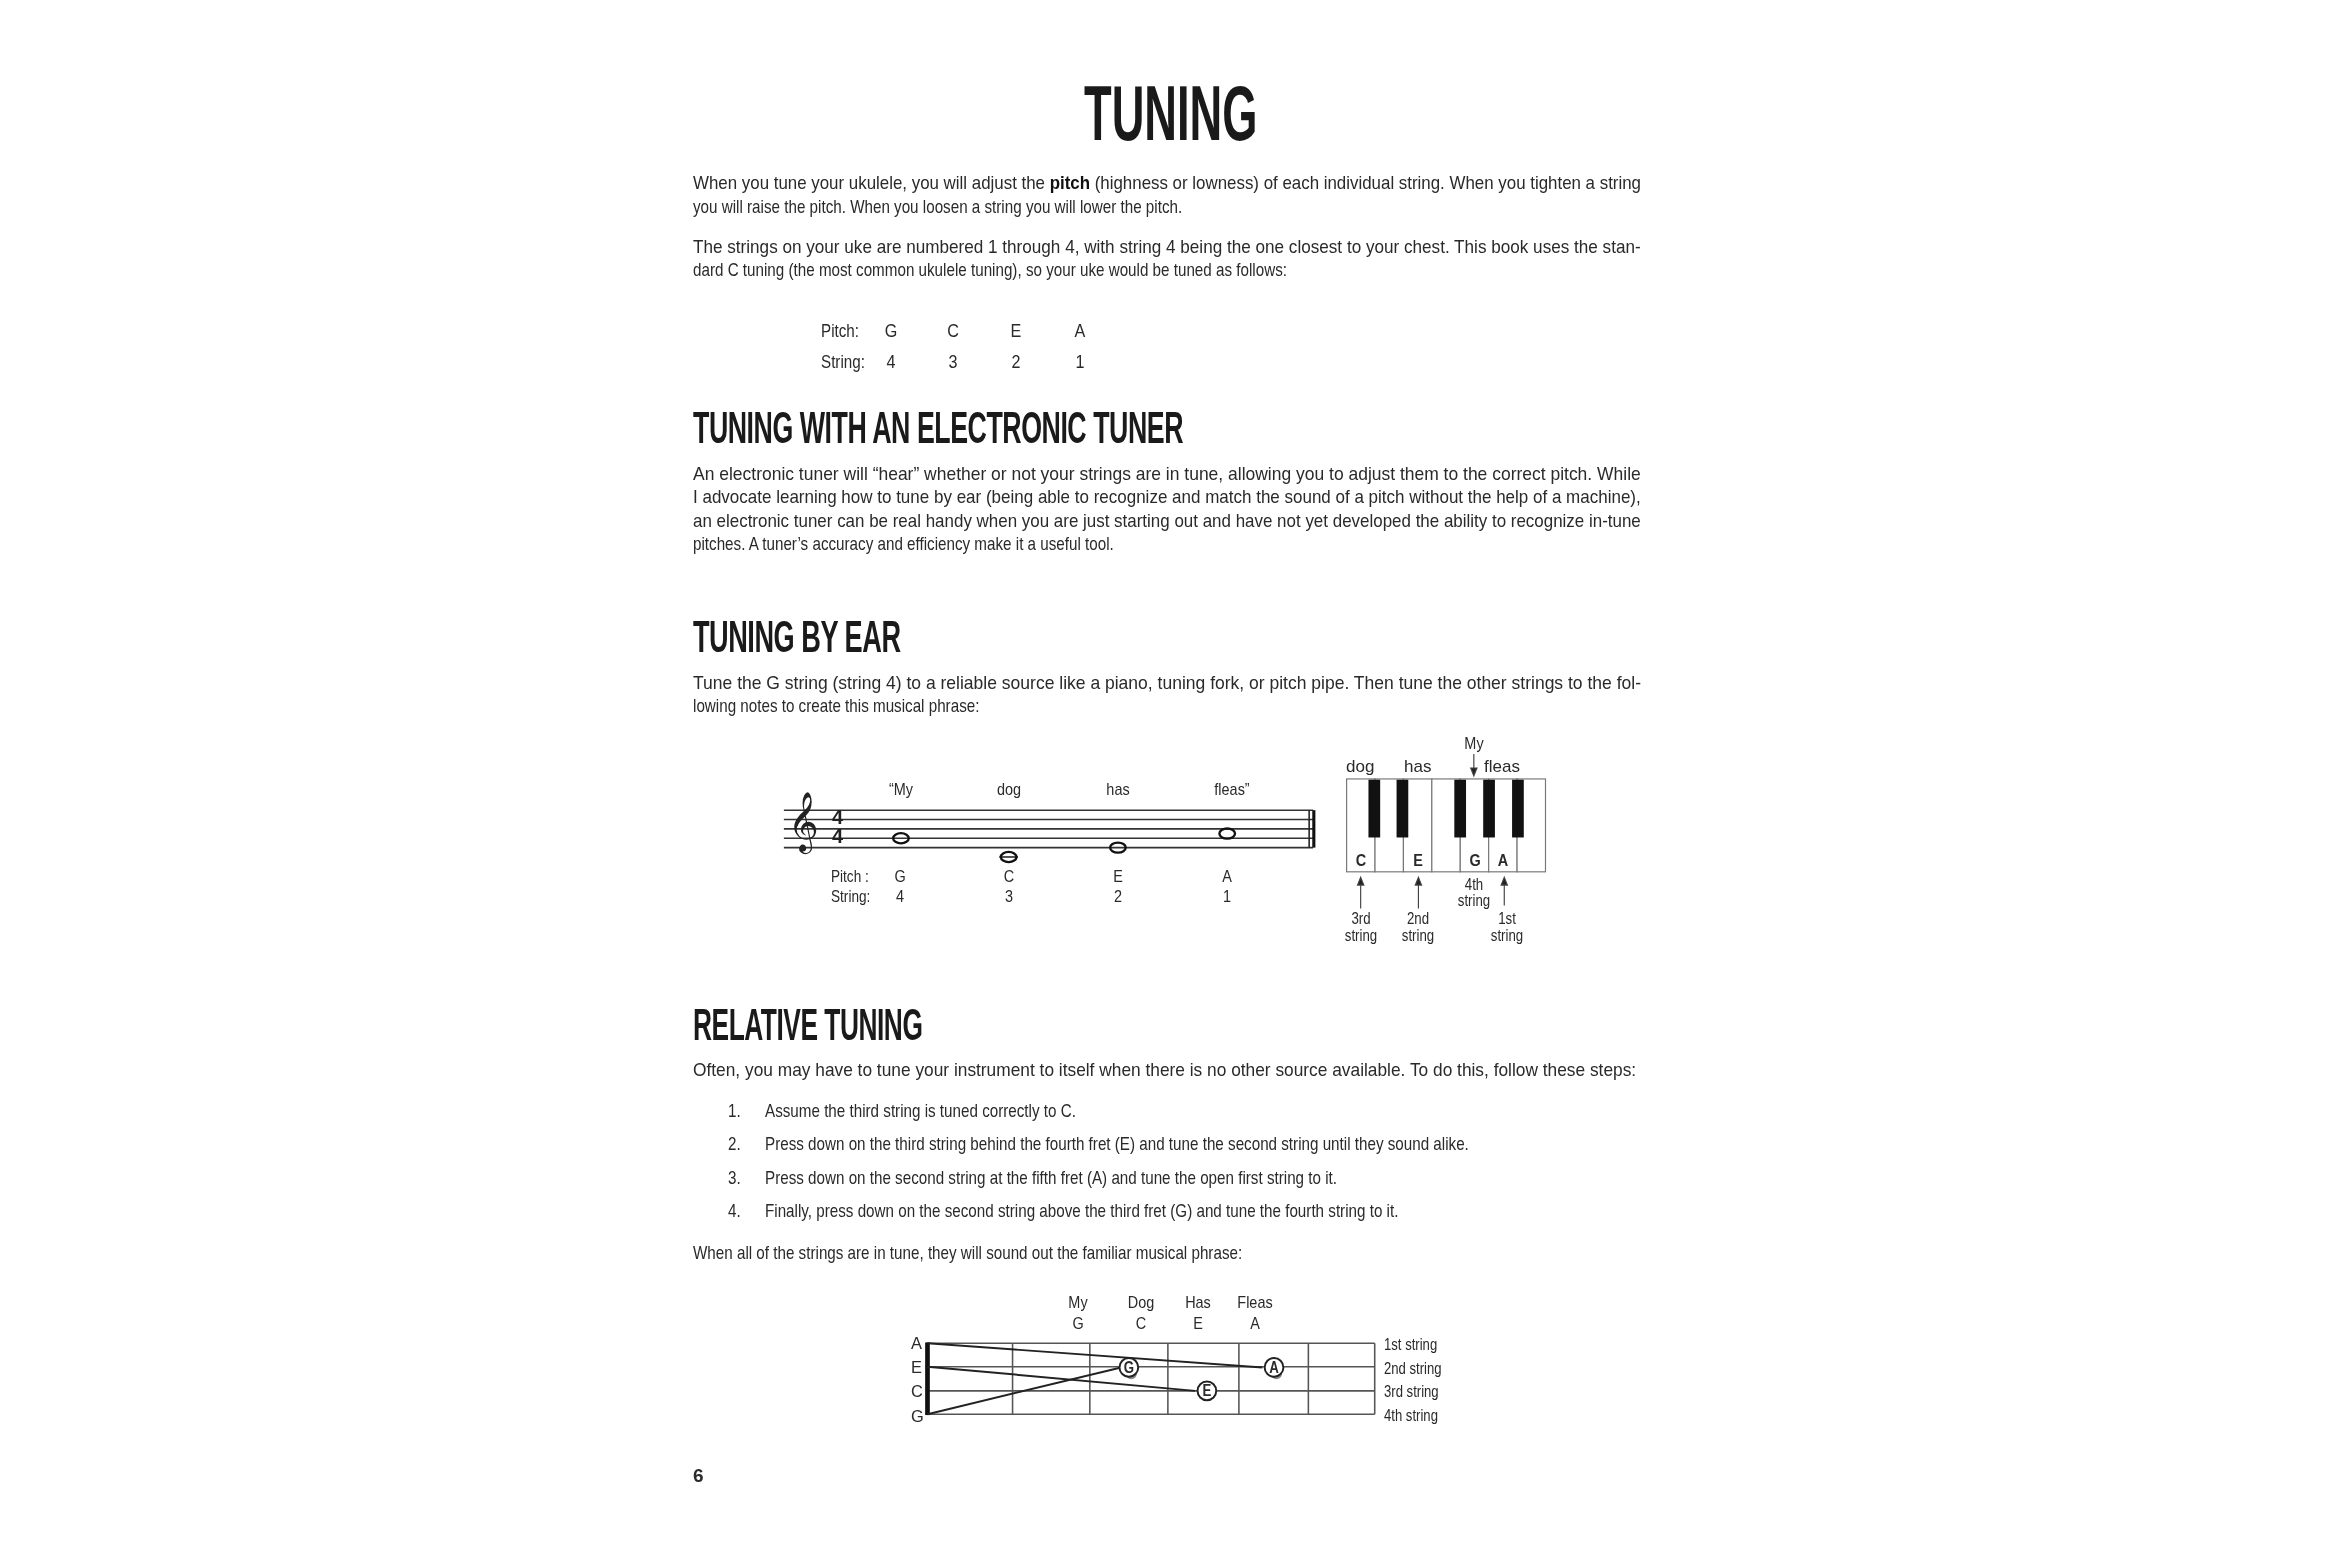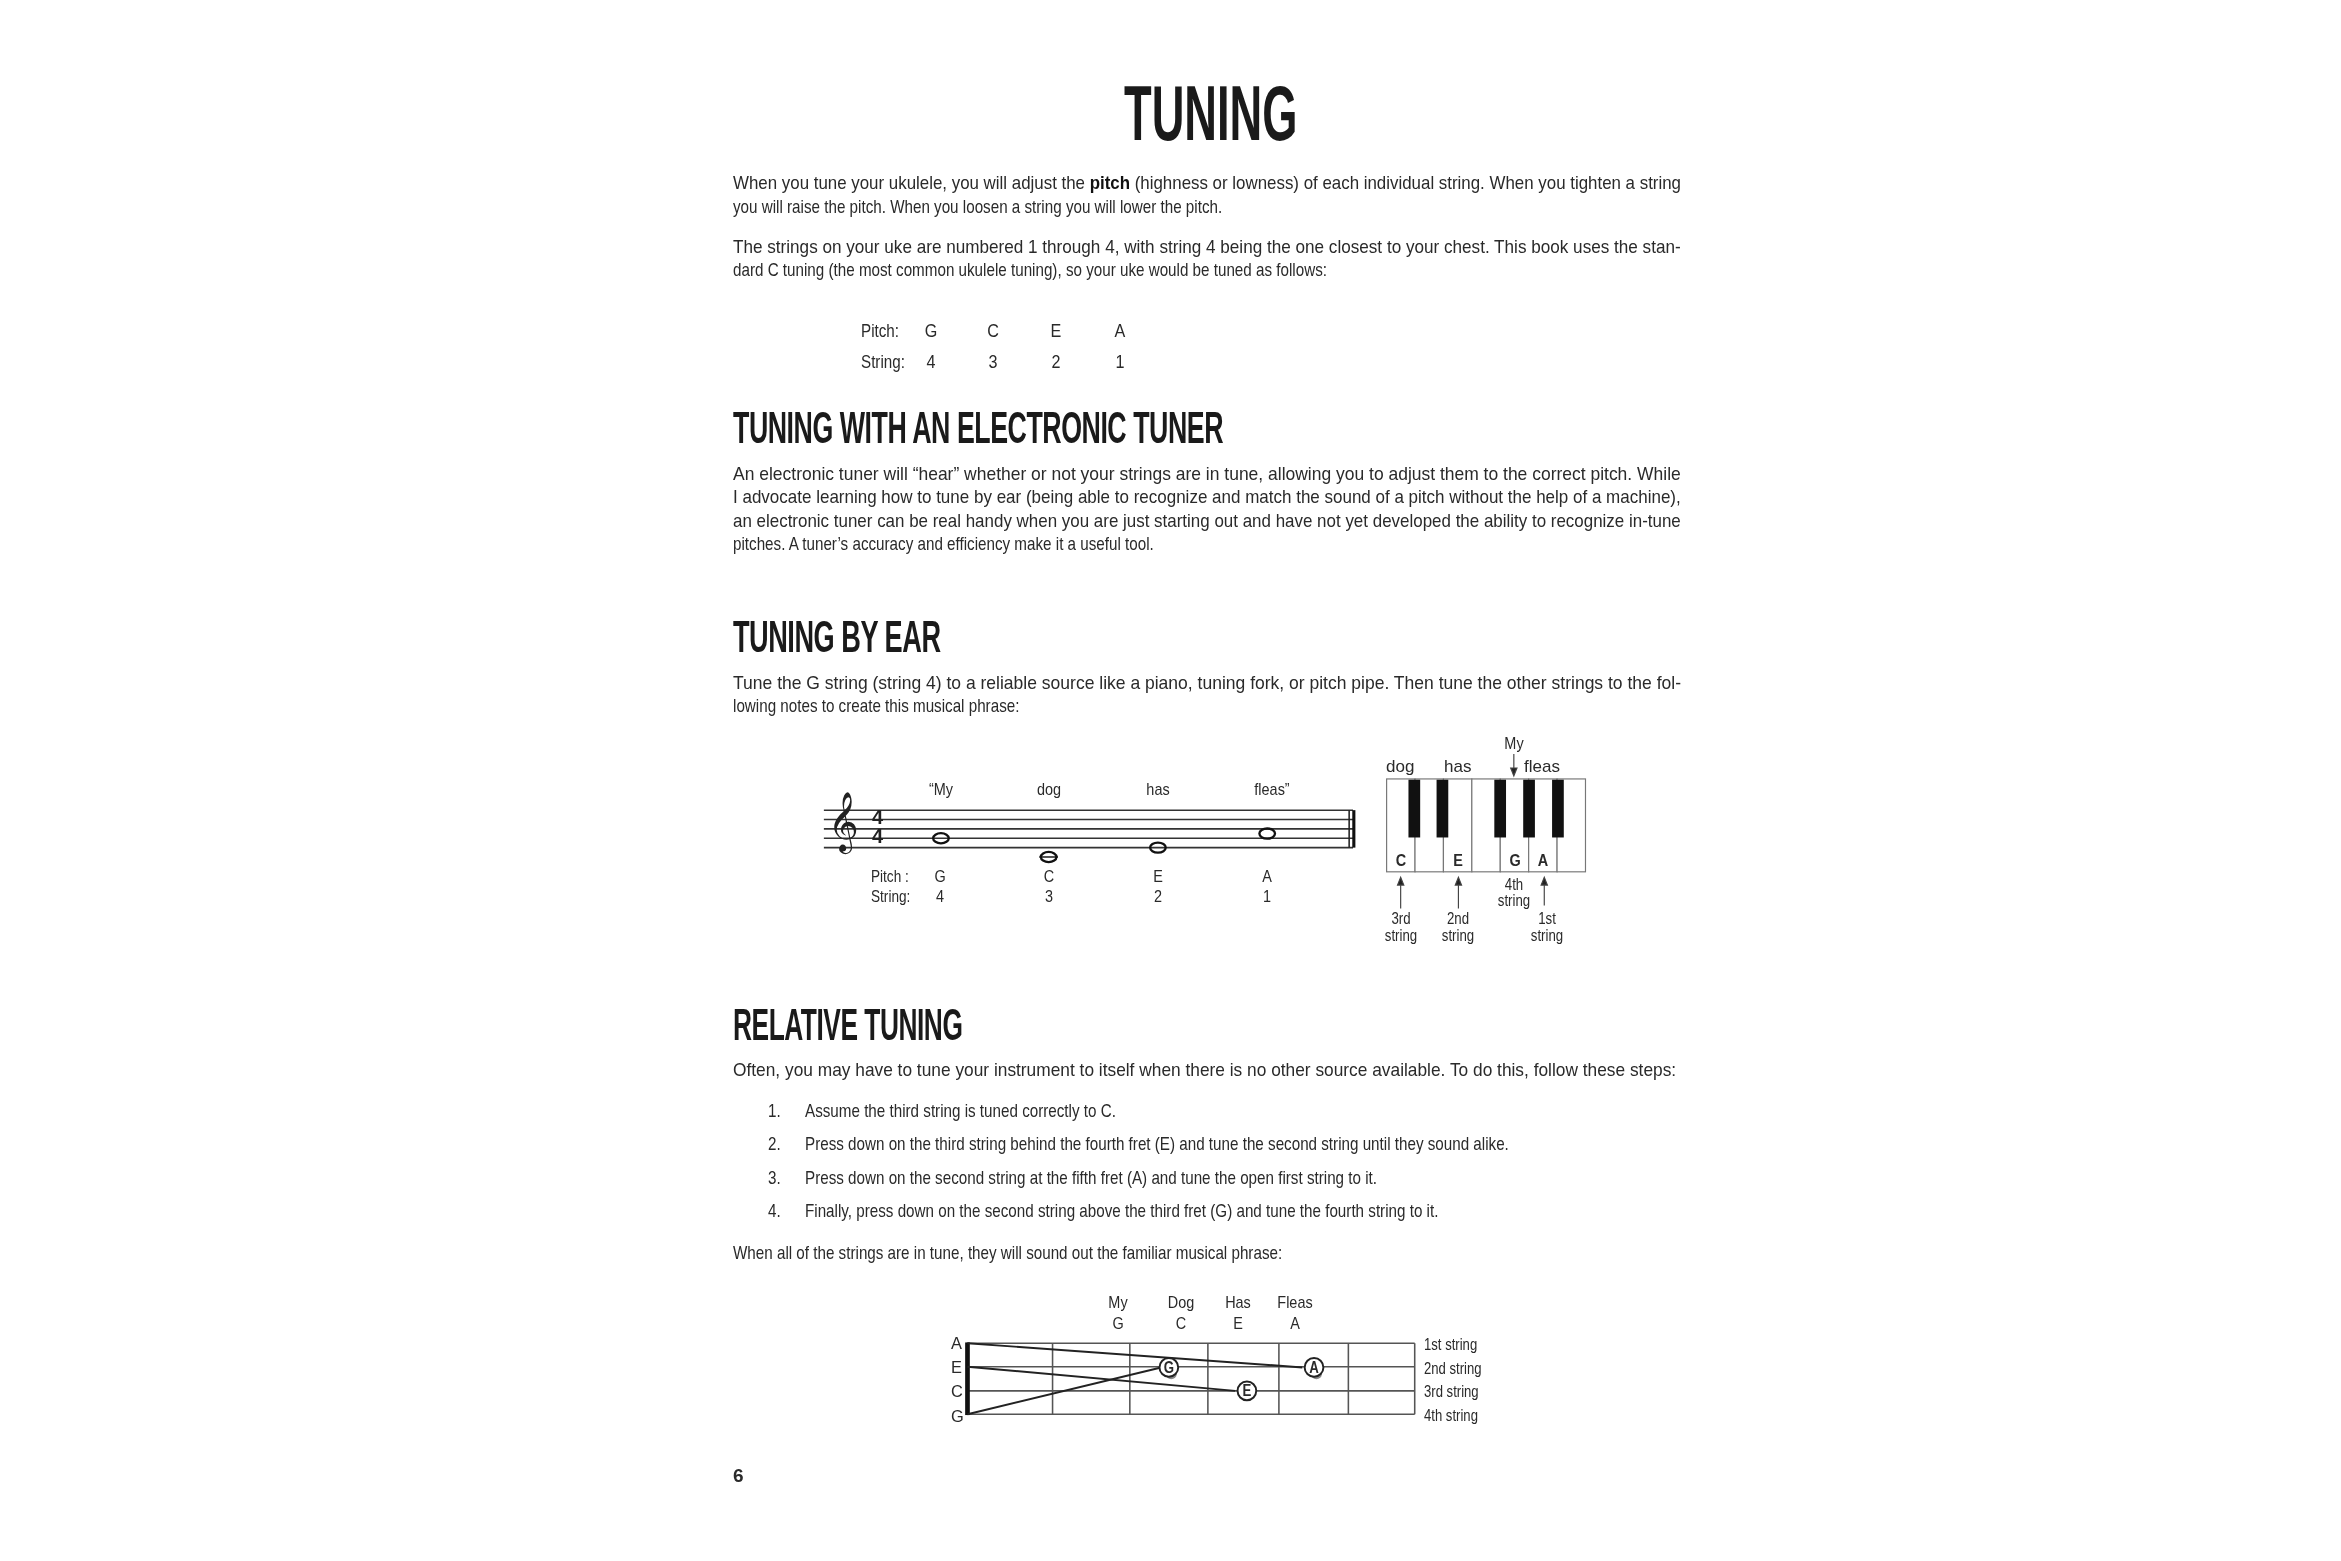--- a/index.html
+++ b/index.html
@@ -1,17 +1,17 @@
 <!DOCTYPE html>
 <html style="font-size:12.5px"><head>
 <meta charset="utf-8">
 <style>
   html, body { margin:0; padding:0; background:#ffffff; }
   body { width:2342px; height:1561px; position:relative; overflow:hidden; }
-  .page { position:absolute; left:0; top:0; width:2294px; height:1561px; background:#ffffff; color:#231f20;margin-left:40px; }
+  .page { position:absolute; left:0; top:0; width:2294px; height:1561px; background:#ffffff; color:#231f20; }
   .abs { position:absolute; white-space:nowrap; }
   .title { font-family:"Liberation Sans", sans-serif; font-weight:700; font-size:77px; line-height:1; transform-origin:left top; color:#1a1a1a; }
   .h2 { font-family:"Liberation Sans", sans-serif; font-weight:700; font-size:45px; line-height:1; transform-origin:left top; color:#1a1a1a; letter-spacing:-0.8px; }
   .line { font-family:"Liberation Sans", sans-serif; font-size:19px; line-height:1; transform-origin:left top; color:#2a2a2a; }
   .line b { font-weight:700; color:#111; }
   .lbl { font-family:"Liberation Sans", sans-serif; font-size:19px; line-height:1; color:#2a2a2a; transform-origin:left top; }
   .diag { font-family:"Liberation Sans", sans-serif; color:#222; }
   .ctr { transform:translateX(-50%); text-align:center; }
 </style>
 </head>

